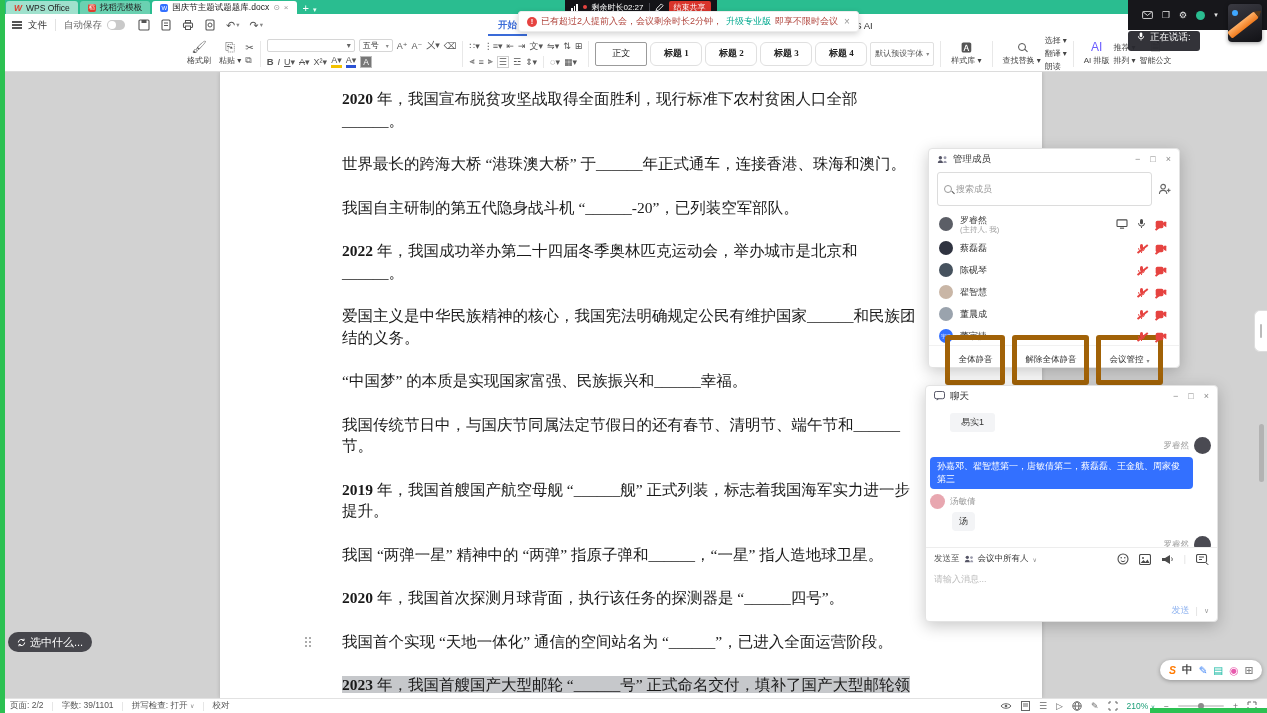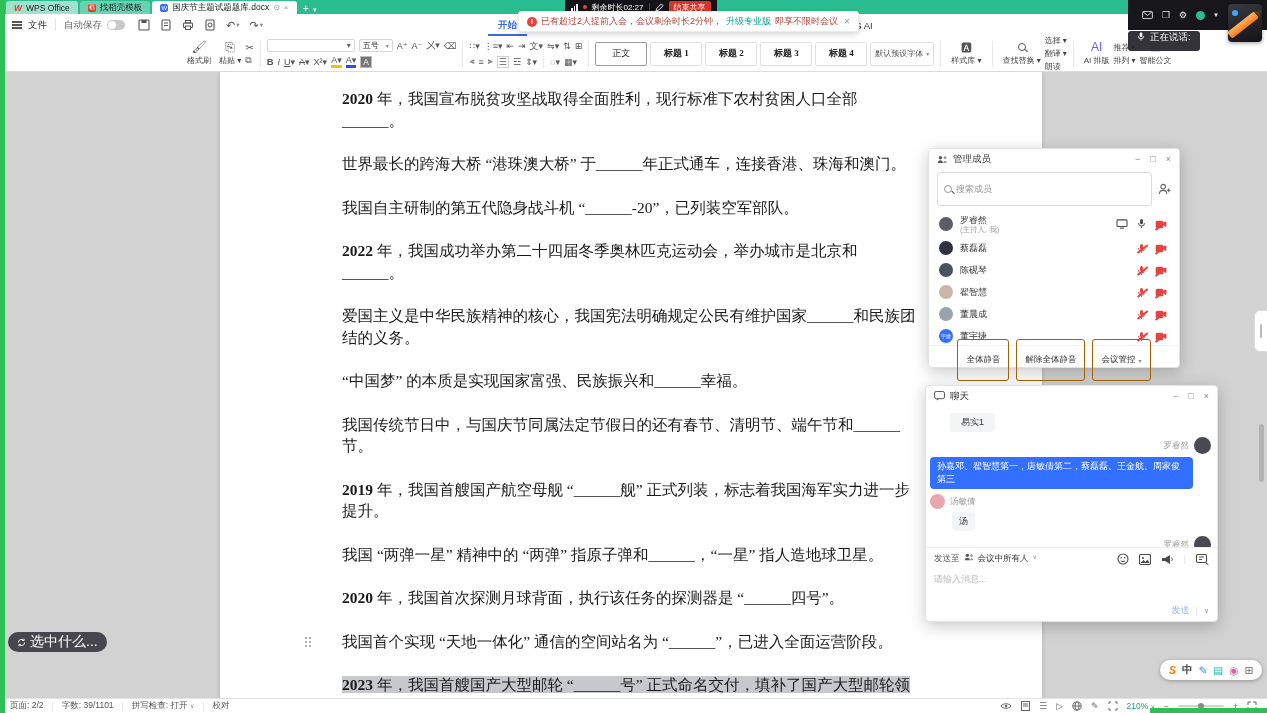--- a/index.html
+++ b/index.html
@@ -50,21 +50,21 @@
   .frow{display:flex;align-items:center;gap:4px;}
   .fname{width:88px;height:13px;border:1px solid #d6d6d6;border-radius:2px;font-size:8px;color:#666;display:flex;align-items:center;justify-content:flex-end;padding:0 3px;box-sizing:border-box;}
   .fsize{width:34px;height:13px;border:1px solid #d6d6d6;border-radius:2px;font-size:8px;color:#333;display:flex;align-items:center;justify-content:space-between;padding:0 3px;box-sizing:border-box;}
   .fg{font-size:9px;color:#555;}
   .fg b{font-size:9.5px;}
   .hl-y{border-bottom:3px solid #f3c200;}
   .hl-b{border-bottom:3px solid #2b52d4;}
   .abox{border:1px solid #bbb;background:#777;color:#fff;padding:0 2px;font-size:8.5px;}
   .stybox{border:1px solid #e0e0e0;border-radius:2px;height:22px;min-width:40px;display:inline-flex;align-items:center;justify-content:center;font-size:9px;padding:0 5px;color:#222;font-family:"Liberation Serif",serif;margin-right:3px;}
   .stybox.active{border:1.5px solid #9b9b9b;background:#fff;font-weight:normal;}
-  .stybox.h{font-weight:bold;}
+  .stybox.h{font-weight:bold;border-radius:6px;}
   .presetbox{border:1px solid #e0e0e0;border-radius:2px;height:22px;display:inline-flex;align-items:center;font-size:8px;color:#555;padding:0 4px;gap:3px;}
   #style-gallery{display:flex;align-items:center;flex:none;}
   
   .sharebar{position:absolute;left:565px;top:0;height:14px;background:#141418;border-radius:0 0 4px 4px;display:flex;align-items:center;gap:5px;padding:0 6px;z-index:80;}
   .sig{display:flex;align-items:flex-end;gap:1px;}
   .sig i{width:1.5px;background:#fff;display:block;}
   .reddot{width:4px;height:4px;border-radius:50%;background:#e64340;}
   .sharetime{color:#fff;font-size:8px;}
   .sdiv{width:1px;height:8px;background:#45454c;}
   .endbtn{background:#d9342b;color:#fff;font-size:8px;border-radius:2px;padding:1px 5px;}
@@ -88,21 +88,21 @@
   .page{position:absolute;left:220px;top:0;width:822px;height:626px;background:#fff;box-shadow:0 0 4px rgba(0,0,0,.18);}
   .pagecontent{padding:16px 124px 0 122px;font-family:"Liberation Serif","DejaVu Serif",serif;font-size:15.5px;line-height:21.5px;color:#1a1a1a;}
   .pagecontent p{margin:0 0 22px 0;}
   .sel{background:#c6c8cb;}
   .draghandle{position:absolute;left:305px;top:637px;width:8px;height:12px;display:grid;grid-template-columns:2px 2px;grid-auto-rows:2px;gap:2px;}
   .draghandle i{background:#8f8f8f;border-radius:50%;}
   .sidehandle{position:absolute;left:1254px;top:310px;width:13px;height:42px;background:#fff;border:1px solid #ddd;border-right:none;border-radius:6px 0 0 6px;box-sizing:border-box;z-index:15;}
   .sidehandle::after{content:"";position:absolute;left:5px;top:13px;width:2px;height:14px;background:#bbb;border-radius:1px;}
   .vthumbbar{position:absolute;left:1259px;top:424px;width:5px;height:58px;background:#b3b3b3;border-radius:3px;z-index:10;}
   
-  .floatpill{position:absolute;left:8px;top:632px;height:20px;background:rgba(58,58,64,.92);border-radius:10px;color:#fff;display:flex;align-items:center;gap:4px;padding:0 9px;font-size:14px;z-index:100;}
+  .floatpill{position:absolute;left:8px;top:632px;height:20px;background:rgba(58,58,64,.92);border-radius:10px;color:#fff;display:flex;align-items:center;gap:4px;padding:0 9px;font-size:11px;z-index:100;}
   .imebar{position:absolute;left:1160px;top:660px;height:20px;background:#fff;border-radius:10px;box-shadow:0 1px 4px rgba(0,0,0,.3);display:flex;align-items:center;gap:6px;padding:0 9px;z-index:100;font-weight:bold;font-size:10.5px;}
   
   .panel{position:absolute;background:#fff;border:1px solid #e3e3e3;border-radius:4px;box-shadow:0 4px 16px rgba(0,0,0,.22);z-index:120;box-sizing:border-box;}
   .phead{height:20px;display:flex;align-items:center;gap:5px;padding:0 8px;font-size:9.5px;color:#333;}
   .pwin{margin-left:auto;display:flex;gap:10px;color:#888;font-size:9px;align-items:center;}
   
   #member-panel{left:928px;top:148px;width:252px;height:220px;}
   .msearchrow{display:flex;align-items:center;gap:6px;padding:3px 8px 3px 8px;}
   .msearch{flex:1;height:17px;border:1px solid #dcdcdc;border-radius:3px;display:flex;align-items:center;gap:4px;padding:16px 6px;box-sizing:border-box;}
   .msearch span{font-size:9px;color:#9a9a9a;}
@@ -113,37 +113,37 @@
   #member-list{height:134px;overflow:hidden;padding-top:2px;}
   .mrow{display:flex;align-items:center;gap:7px;padding:0 12px 0 10px;height:22px;}
   .mrow.host{height:26px;}
   .mav{width:14px;height:14px;border-radius:50%;flex:none;display:flex;align-items:center;justify-content:center;color:#fff;font-size:5px;}
   .mname{font-size:9px;color:#333;line-height:10px;}
   .msub{font-size:7.5px;color:#a0a0a0;line-height:9px;}
   .mics{margin-left:auto;display:flex;gap:9px;align-items:center;}
   .slashed{position:relative;display:inline-flex;}
   .slashed::after{content:"";position:absolute;left:-1px;top:5px;width:13px;height:1.5px;background:#e64340;transform:rotate(-38deg);}
   .mfooter{display:flex;justify-content:center;gap:7px;align-items:center;height:28px;border-top:1px solid #f1f1f1;}
-  .mbtn{border:1px solid #a16207;border-radius:3px;height:16px;display:inline-flex;align-items:center;padding:12px 8px;font-size:8.5px;color:#333;gap:3px;}
+  .mbtn{border:5px solid #a16207;border-radius:3px;height:16px;display:inline-flex;align-items:center;padding:12px 8px;font-size:8.5px;color:#333;gap:3px;}
   
   #chat-panel{left:925px;top:385px;width:293px;height:237px;display:flex;flex-direction:column;}
   #chat-messages{flex:1;overflow:hidden;padding:0 0 2px 0;}
   .cpill{margin:7px 0 2px 24px;width:fit-content;background:#f3f4f6;border-radius:3px;padding:3px 11px;font-size:9px;color:#333;}
   .cmsg{margin:5px 4px;}
   .chead{display:flex;align-items:center;gap:5px;font-size:8.5px;color:#999;}
   .cmsg.right .chead{justify-content:flex-end;margin-right:2px;}
   .cava{width:17px;height:17px;border-radius:50%;display:inline-block;flex:none;}
   .cava.sm{width:15px;height:15px;}
   .cbub{padding:3px 7px;border-radius:4px;font-size:9px;width:fit-content;margin-top:3px;}
   .cbub.blue{background:#3370ff;color:#fff;}
   .cbub.gray{background:#f3f4f6;color:#333;}
   .cmsg.right .cbub{margin-left:auto;margin-right:20px;}
   .cmsg.left .cbub{margin-left:22px;}
   .cfoot{border-top:1px solid #ededed;padding:5px 8px 4px 8px;}
-  .cfrow1{display:flex;align-items:flex-start;gap:4px;font-size:8.5px;color:#555;}
+  .cfrow1{display:flex;align-items:center;gap:4px;font-size:8.5px;color:#555;}
   .cficons{margin-left:auto;display:flex;gap:10px;align-items:center;color:#4a4a4a;}
   .cplaceholder{font-size:9px;color:#bbb;margin-top:8px;}
   .csend{display:flex;justify-content:flex-end;align-items:center;gap:6px;margin-top:18px;font-size:9px;}
   .csend .stxt{color:#8fb3f0;}
   .csend .sdivider{color:#ddd;}
   .csend .scaret{color:#999;font-size:7px;}
   
   .statusbar{position:absolute;left:0;top:698px;width:1267px;height:15px;background:#fff;border-top:1px solid #e2e2e2;display:flex;align-items:center;font-size:8.5px;color:#555;box-sizing:border-box;z-index:40;}
   .statusbar .lft{display:flex;align-items:center;gap:8px;padding-left:10px;}
   .ssep{color:#ddd;}

